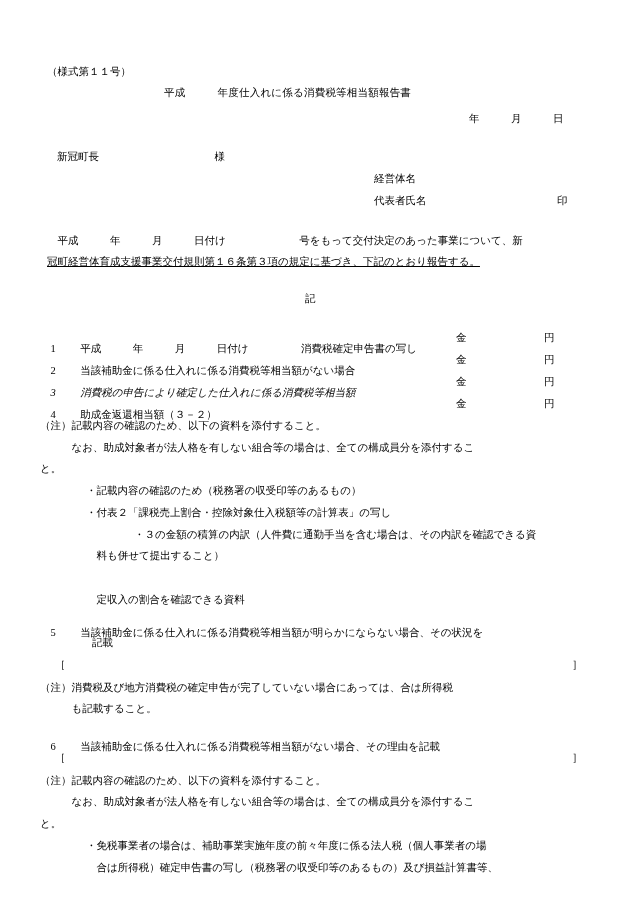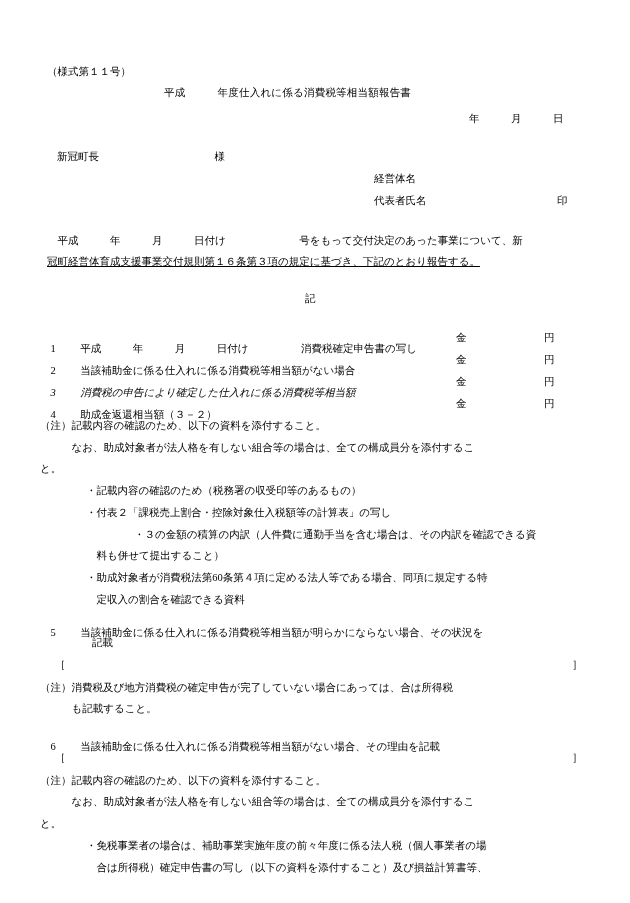--- a/index.html
+++ b/index.html
@@ -78,21 +78,20 @@
   <div class="block" style="left:544px; top:399px;">円</div>
 
   <div class="block" style="left:40px; top:421px;">（注）記載内容の確認のため、以下の資料を添付すること。</div>
   <div class="block" style="left:40px; top:443px;">　　　なお、助成対象者が法人格を有しない組合等の場合は、全ての構成員分を添付するこ</div>
   <div class="block" style="left:40px; top:464px;">と。</div>
 
   <div class="block" style="left:86px; top:486px;">・記載内容の確認のため（税務署の収受印等のあるもの）</div>
   <div class="block" style="left:86px; top:508px;">・付表２「課税売上割合・控除対象仕入税額等の計算表」の写し</div>
   <div class="block" style="left:86px; top:530px;margin-left:48px;">・３の金額の積算の内訳（人件費に通勤手当を含む場合は、その内訳を確認できる資</div>
   <div class="block" style="left:86px; top:551px;">　料も併せて提出すること）</div>
-  <div class="block" style="left:86px; top:573px;">・助成対象者が消費税法第60条第４項に定める法人等である場合、同項に規定する特</div>
   <div class="block" style="left:86px; top:595px;">　定収入の割合を確認できる資料</div>
 
   <div class="block" style="left:40px; top:617px;">
     <span>5</span><span style="display:inline-block;width:14px;"></span><span>　当該補助金に係る仕入れに係る消費税等相当額が明らかにならない場合、その状況を</span>
   </div>
   <div class="block" style="left:55px; top:638px;margin-left:37px;">記載</div>
 
   <div class="block" style="left:55px; top:660px;">［</div>
   <div class="block" style="left:572px; top:660px;">］</div>
 
@@ -104,15 +103,15 @@
   </div>
 
   <div class="block" style="left:55px; top:753px;">［</div>
   <div class="block" style="left:572px; top:753px;">］</div>
 
   <div class="block" style="left:40px; top:776px;">（注）記載内容の確認のため、以下の資料を添付すること。</div>
   <div class="block" style="left:40px; top:797px;">　　　なお、助成対象者が法人格を有しない組合等の場合は、全ての構成員分を添付するこ</div>
   <div class="block" style="left:40px; top:819px;">と。</div>
 
   <div class="block" style="left:86px; top:841px;">・免税事業者の場合は、補助事業実施年度の前々年度に係る法人税（個人事業者の場</div>
-  <div class="block" style="left:86px; top:863px;">　合は所得税）確定申告書の写し（以下の資料を添付すること）及び損益計算書等、</div>
+  <div class="block" style="left:86px; top:863px;">　合は所得税）確定申告書の写し（税務署の収受印等のあるもの）及び損益計算書等、</div>
 
 </div>
 
 </body></html>

